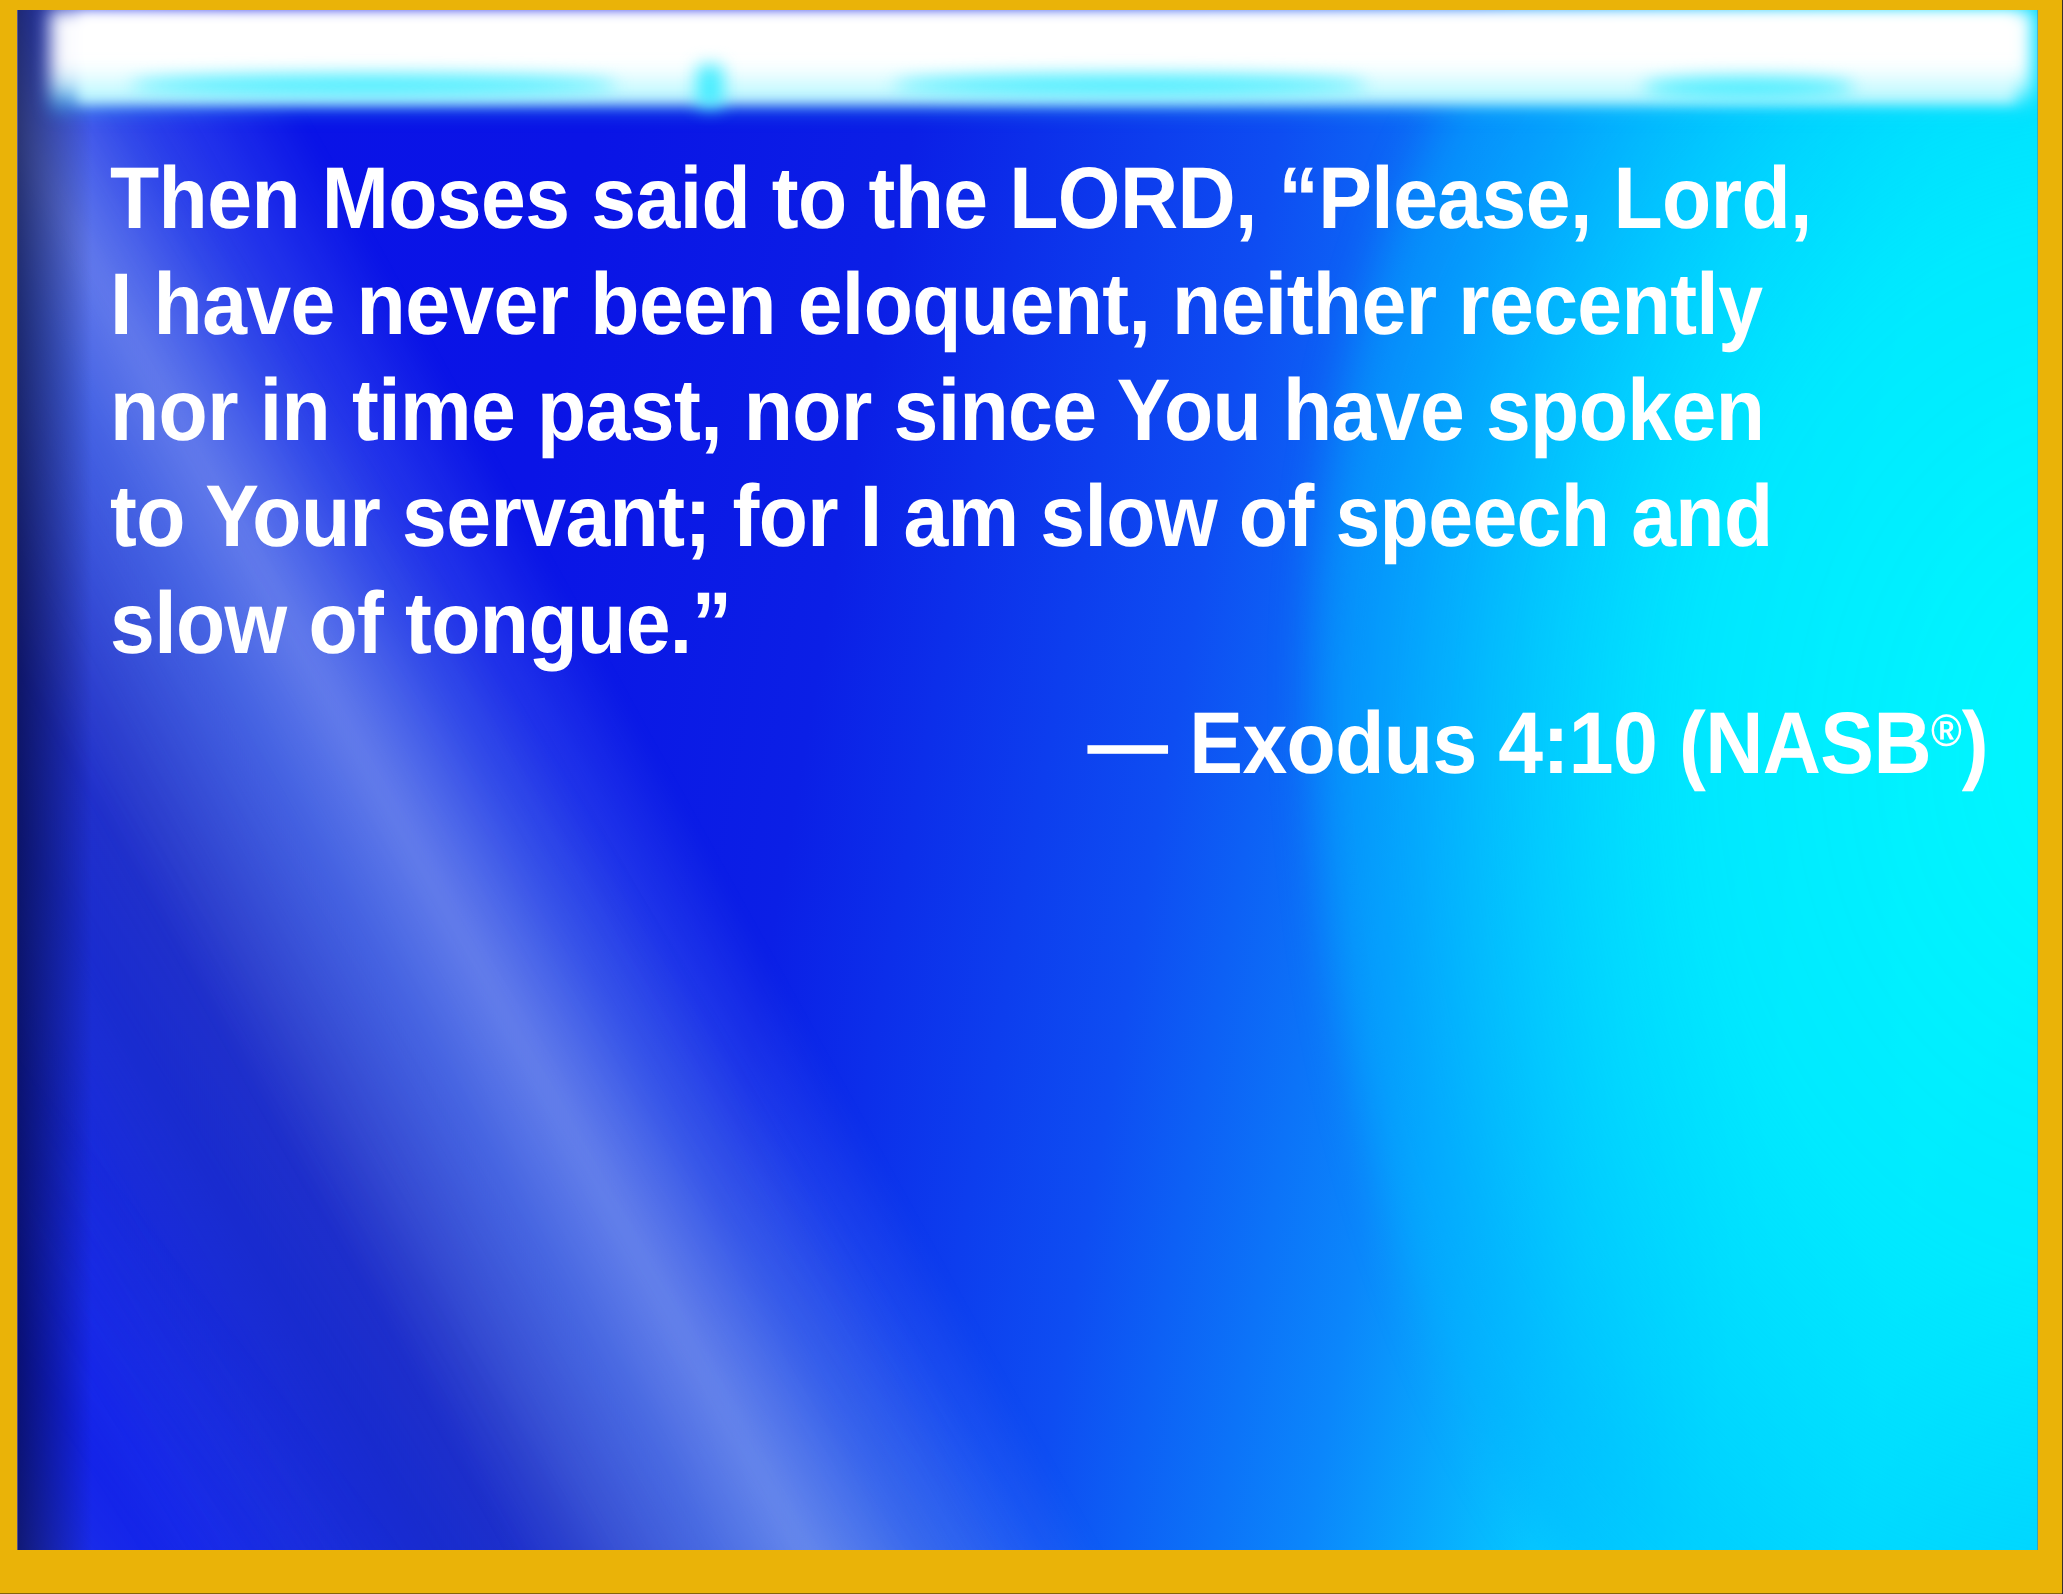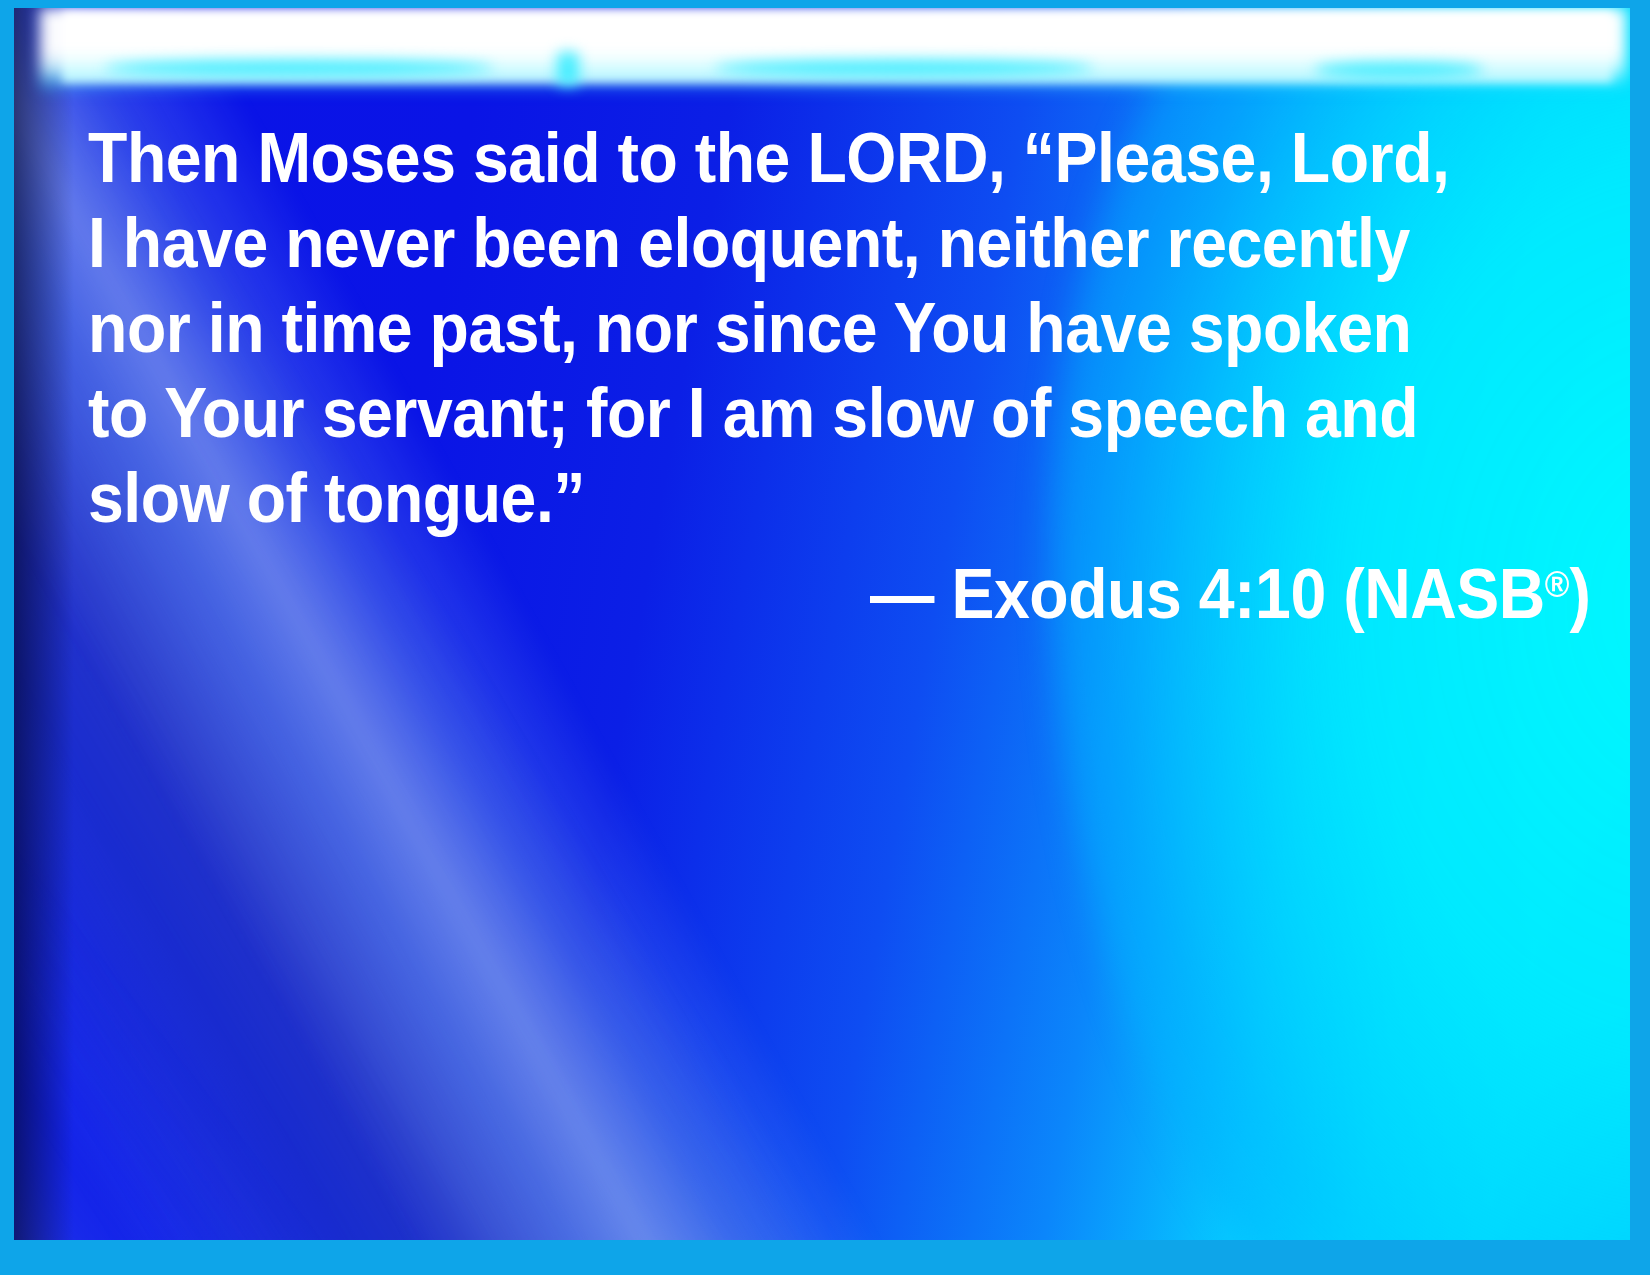--- a/index.html
+++ b/index.html
@@ -5,21 +5,21 @@
   html, body {
     margin: 0;
     padding: 0;
     background: #000000;
   }
 
   #stage {
     position: relative;
     width: 1650px;
     height: 1275px;
-    background: #0ea5e9;
+    background: #eab308;
     overflow: hidden;
   }
 
   
   #slide {
     position: absolute;
     left: 14px;
     top: 8px;
     width: 1616px;
     height: 1232px;

